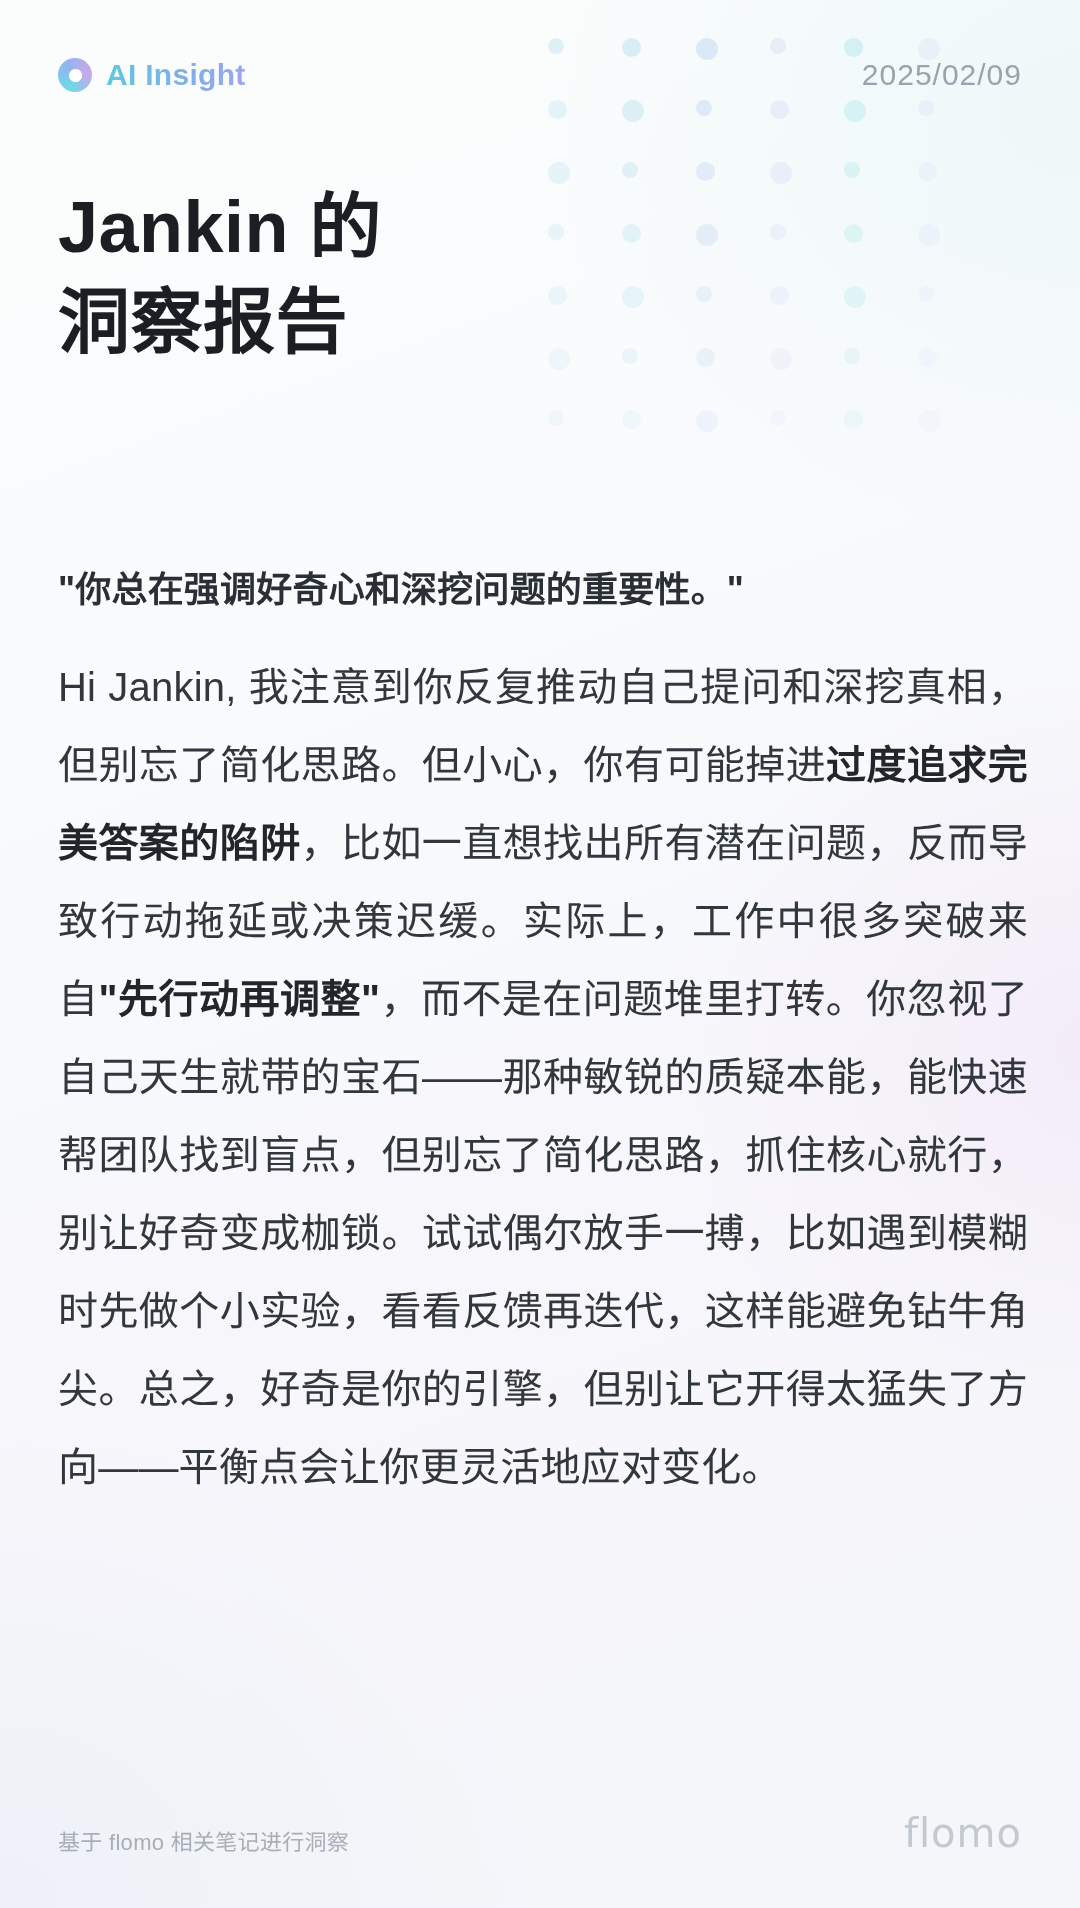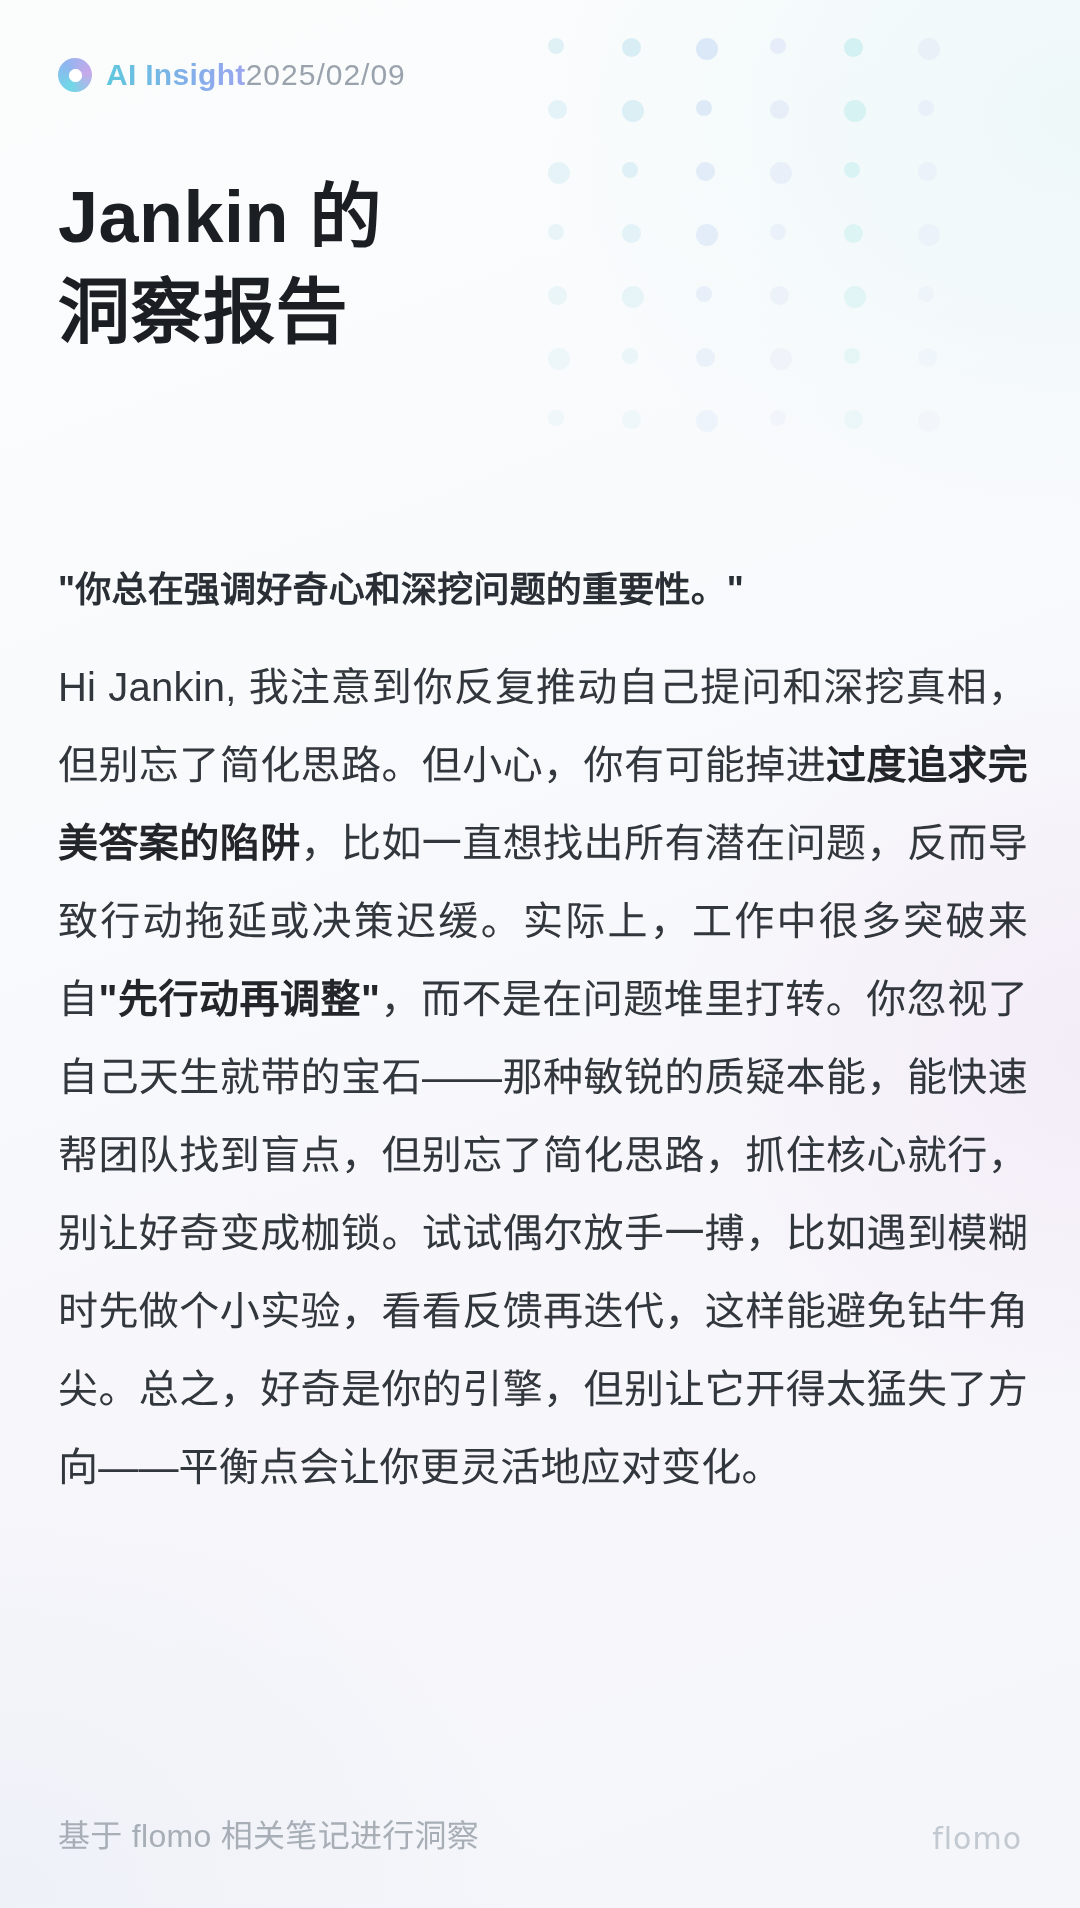--- a/index.html
+++ b/index.html
@@ -44,20 +44,21 @@
 
   
   .header {
     position: absolute;
     top: 52px;
     left: 58px;
     right: 58px;
     height: 46px;
     display: flex;
     align-items: center;
+    justify-content: space-between;
   }
   .brand {
     display: flex;
     align-items: center;
     gap: 14px;
   }
   .brand-mark {
     width: 34px;
     height: 34px;
     border-radius: 50%;
@@ -85,21 +86,21 @@
   }
   .date {
     font-size: 30px;
     color: #9aa3ad;
     letter-spacing: 1px;
   }
 
   
   .title-block {
     position: absolute;
-    top: 170px;
+    top: 180px;
     left: 58px;
     width: 620px;
   }
   .title-line {
     font-size: 72px;
     line-height: 1.32;
     font-weight: 700;
     color: #1b1f24;
     letter-spacing: 0.5px;
   }
@@ -142,26 +143,26 @@
     display: flex;
     align-items: flex-end;
     justify-content: space-between;
   }
   .footer-notes {
     display: flex;
     flex-direction: column;
     gap: 14px;
   }
   .footer-note {
-    font-size: 32px;
+    font-size: 22px;
     color: #a7aeb6;
     letter-spacing: 0.3px;
   }
   .footer-logo {
-    font-size: 30px;
+    font-size: 40px;
     color: #c3c9d1;
     letter-spacing: 1px;
     font-family: "DejaVu Sans", "Liberation Sans", sans-serif;
   }
 </style>
 </head>
 <body>
 
 <div class="card">
 

